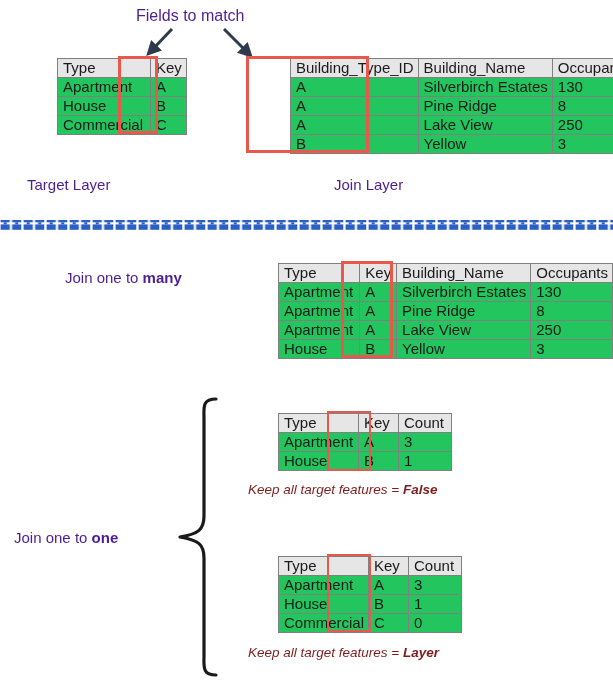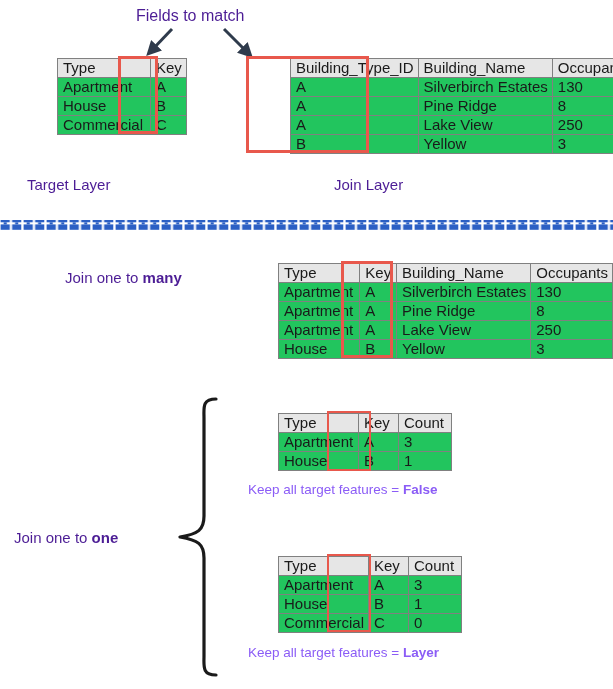--- a/index.html
+++ b/index.html
@@ -26,21 +26,22 @@
     font-size: 15px;
     line-height: 19px;
     color: #4c1d95;
     white-space: nowrap;
   }
   .label b { font-weight: bold; }
   .label-sm {
     font-size: 13.5px;
     line-height: 18px;
     white-space: nowrap;
-    color: #8b5cf6;
+    color: #7f1d1d;
+    font-style: italic;
   }
   .label-sm b { font-weight: bold; }
 
   
   table.grid {
     border-collapse: collapse;
     table-layout: fixed;
     font-size: 15px;
     line-height: 14px;
     background: #22c55e;

